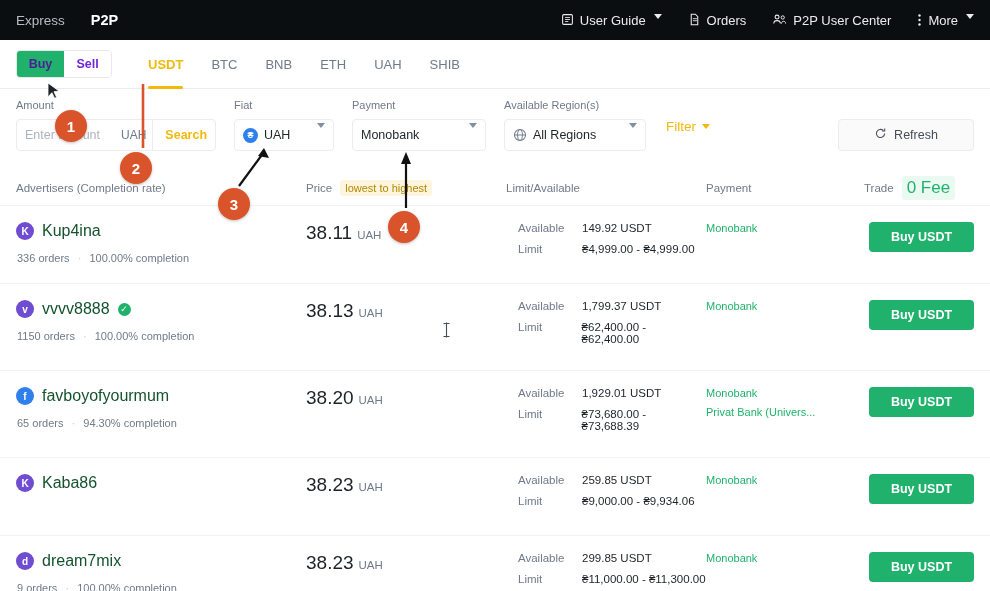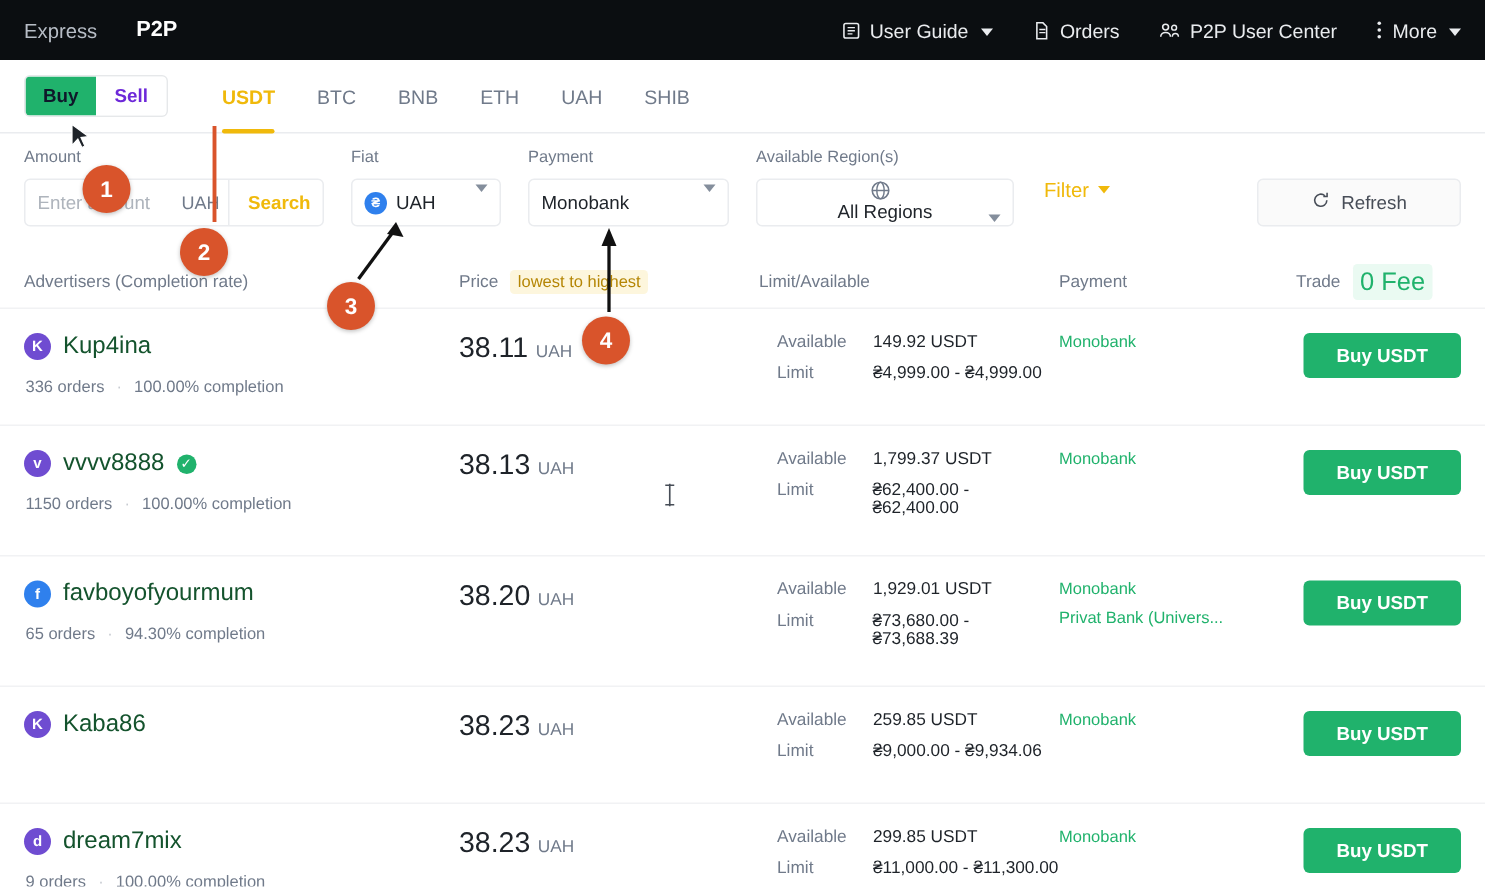--- a/index.html
+++ b/index.html
@@ -15,40 +15,40 @@
   
   .topnav {
     height: 40px; background: #0b0e11; color: #eaecef;
     display: flex; align-items: center; padding: 0 16px;
     font-size: 13px;
   }
   .topnav .left { display: flex; align-items: center; gap: 26px; }
   .nav-express { color: #b7bdc6; font-size: 13.5px; }
   .nav-p2p { color: #ffffff; font-weight: bold; font-size: 14.5px; }
   .topnav .right { margin-left: auto; display: flex; align-items: center; gap: 26px; }
-  .nav-item { display: flex; align-items: center; gap: 6px; color: #eaecef; font-size: 13px; }
+  .nav-item { display: flex; align-items: flex-start; gap: 6px; color: #eaecef; font-size: 13px; }
   .nav-item .ic { display: inline-flex; align-items: center; }
   .caret { display: inline-block; width: 0; height: 0;
     border-left: 4px solid transparent; border-right: 4px solid transparent;
     border-top: 5px solid #eaecef; margin-left: 2px; position: relative; top: 1px; }
 
   
   .tabrow {
     height: 49px; background: #fff; display: flex; align-items: center;
     padding: 0 16px; border-bottom: 1px solid #eaecef;
   }
   .bs-toggle {
     display: flex; border: 1px solid #e6e8ea; border-radius: 4px; overflow: hidden;
     height: 28px; margin-right: 22px;
   }
   .bs-btn {
     width: 47px; display: flex; align-items: center; justify-content: center;
     font-size: 12.5px; font-weight: bold; color: #6d28d9; background: #fff;
   }
-  .bs-btn.active { background: #20b26c; color: #0f172a; }
+  .bs-btn.active { background: #20b26c; color: #4c1d95; }
   .coins { display: flex; align-items: center; gap: 0px; height: 49px; }
   .coin {
     padding: 0 14px; height: 49px; display: flex; align-items: center;
     font-size: 13px; color: #707a8a; position: relative;
   }
   .coin.active { color: #f0b90b; font-weight: bold; }
   .coin.active::after {
     content: ""; position: absolute; left: 14px; right: 14px; bottom: 0;
     height: 3px; background: #f0b90b; border-radius: 2px;
   }
@@ -78,21 +78,21 @@
     display: flex; align-items: center; padding: 0 8px; font-size: 12.5px;
   }
   .select .val { color: #1e2329; }
   .select .dd { margin-left: auto; }
   .dd-caret {
     width: 0; height: 0; border-left: 4px solid transparent;
     border-right: 4px solid transparent; border-top: 5px solid #848e9c;
   }
   .sel-fiat { width: 100px; }
   .sel-pay { width: 134px; }
-  .sel-region { width: 172px; flex-direction: column; }
+  .sel-region { width: 142px; }
   .coin-badge {
     width: 15px; height: 15px; border-radius: 50%; background: #2f80ed; color: #fff;
     font-size: 9px; display: flex; align-items: center; justify-content: center;
     margin-right: 6px; font-weight: bold;
   }
   .globe { margin-right: 6px; display: inline-flex; }
   .filter-link {
     margin-left: 2px; margin-top: 20px; font-size: 13.5px; color: #f0b90b;
     display: flex; align-items: center; gap: 6px; font-weight: normal;
   }

